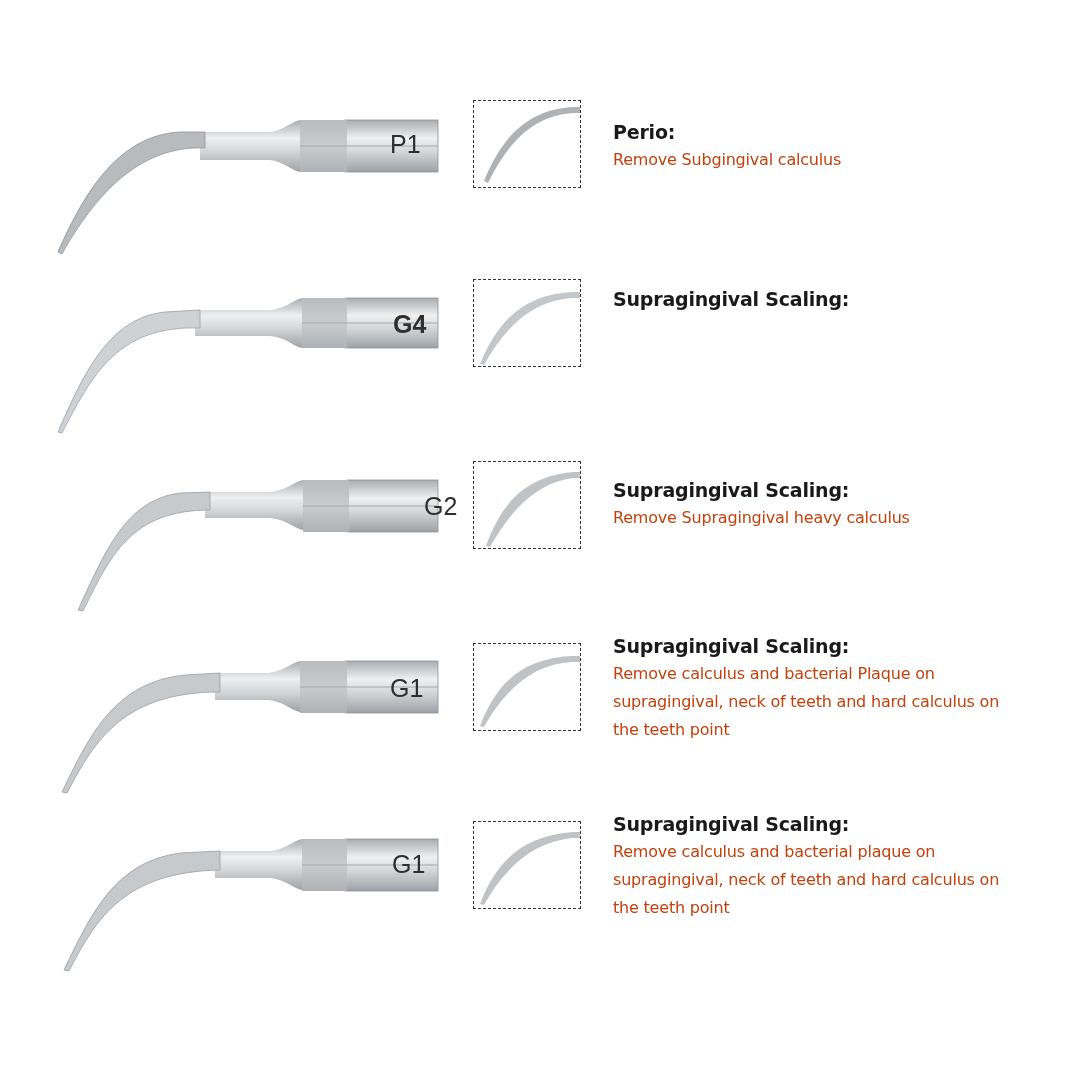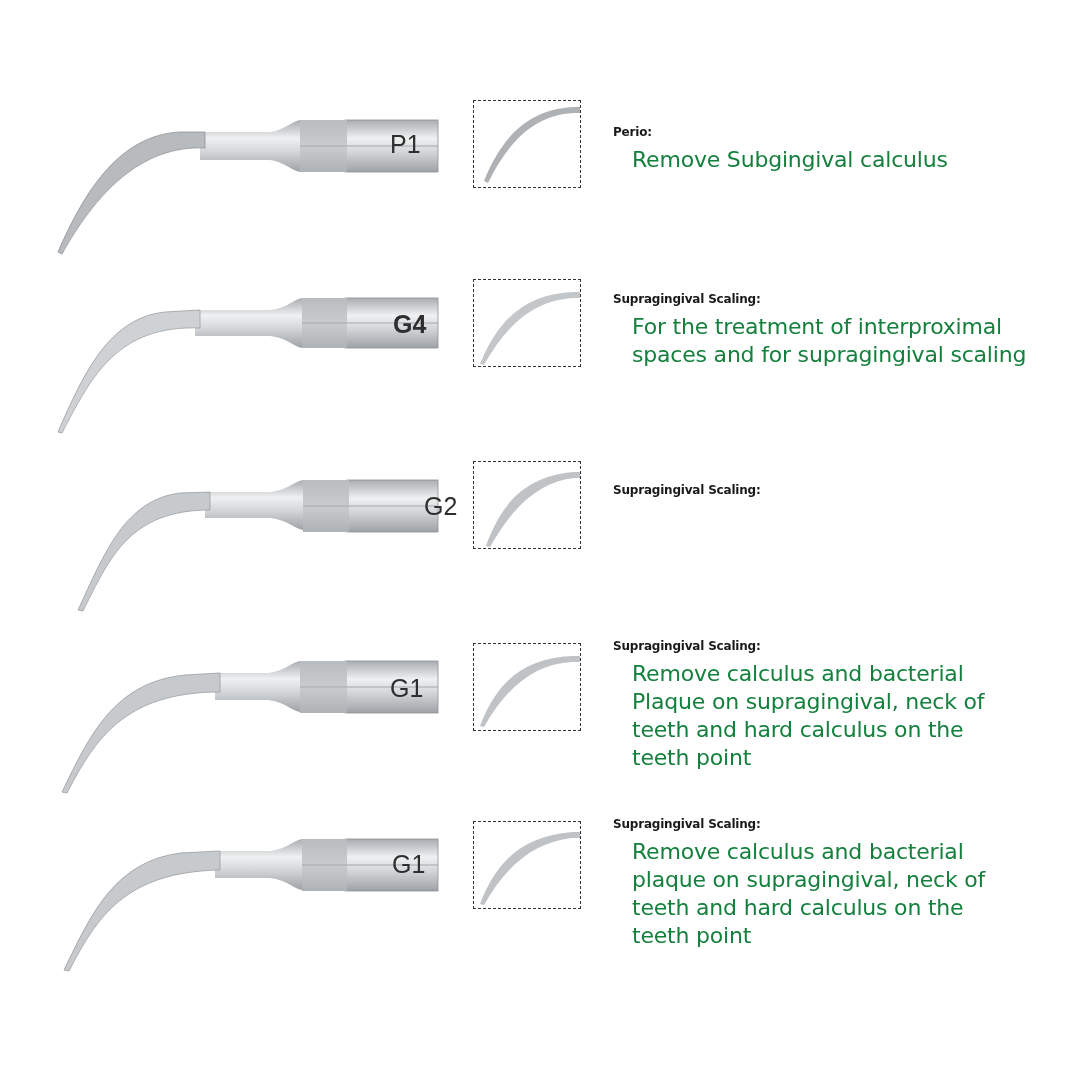--- a/index.html
+++ b/index.html
@@ -2,22 +2,22 @@
 <html><head>
 <meta charset="utf-8">
 <style>
   html, body { margin:0; padding:0; background:#ffffff; }
   body { width:1080px; height:1080px; position:relative; overflow:hidden; font-family:"Liberation Sans", sans-serif; }
   .tip-row { position:absolute; left:0; width:1080px; height:180px; }
   .tip-svg { position:absolute; left:0; top:0; }
   .tip-label { position:absolute; font-family:"Liberation Sans", sans-serif; font-size:25px; color:#2e2e2e; }
   .preview { position:absolute; left:473px; width:108px; height:88px; border:1.5px dashed #333; box-sizing:border-box; overflow:hidden; background:#fff; }
   .desc { position:absolute; left:613px; width:440px; font-family:"DejaVu Sans", sans-serif; color:#1a1a1a; }
-  .desc-title { font-weight:bold; font-size:12px; line-height:28px; letter-spacing:-0.2px; }
-  .desc-text { font-size:22px; line-height:28px; letter-spacing:-0.2px; color:#15803d;margin-left:19px; }
+  .desc-title { font-weight:bold; font-size:19px; line-height:28px; letter-spacing:-0.2px; }
+  .desc-text { font-size:16px; line-height:28px; letter-spacing:-0.2px; color:#c2410c; }
 </style>
 </head>
 <body>
 
 <div class="tip-row" style="top:90px;">
   <svg class="tip-svg" width="600" height="180" viewBox="0 0 600 180">
     <defs>
       <linearGradient id="shank" x1="0" y1="0" x2="0" y2="1">
         <stop offset="0" stop-color="#a9adb1"></stop>
           <stop offset="0.35" stop-color="#eef0f1"></stop>
@@ -60,40 +60,40 @@
     <path d="M200 40 L165 42 C110 48 85 100 58 162 L62 163 C92 105 118 55 200 58 Z" fill="#cfd2d5" stroke="#9a9ea2" stroke-width="0.8"></path>
   </svg>
   <div class="tip-label" style="left:393px; top:40px;font-weight:bold;">G4</div>
   <div class="preview" style="top:9px;">
     <svg width="108" height="88" viewBox="0 0 108 88">
       <path d="M6 84 C25 38 52 14 100 12 L108 12 L108 18 L100 18 C62 20 34 42 10 85 Z" fill="#c4c7ca"></path>
     </svg>
   </div>
   <div class="desc" style="top:15px;">
     <div class="desc-title">Supragingival Scaling:</div>
-    <div class="desc-text">For the treatment of interproximal spaces and for supragingival scaling</div>
   </div>
 </div>
 
 <div class="tip-row" style="top:452px;">
   <svg class="tip-svg" width="600" height="180" viewBox="0 0 600 180">
     <rect x="347" y="28" width="91" height="52" fill="url(#shank)" stroke="#8d9195" stroke-width="0.8"></rect>
     <rect x="303" y="28" width="46" height="52" fill="url(#hex)"></rect>
     <line x1="303" y1="54" x2="438" y2="54" stroke="#a4a8ab" stroke-width="1"></line>
     <path d="M303 28 C293 30 288 38 270 40 L205 40 L205 66 L270 66 C288 68 293 76 303 78 Z" fill="url(#shank)"></path>
     <path d="M210 40 L180 41 C125 48 105 100 78 158 L83 159 C110 105 130 58 210 58 Z" fill="#c7cacd" stroke="#9a9ea2" stroke-width="0.8"></path>
   </svg>
   <div class="tip-label" style="left:392px; top:40px;margin-left:32px;">G2</div>
   <div class="preview" style="top:9px;">
     <svg width="108" height="88" viewBox="0 0 108 88">
       <path d="M12 84 C28 40 52 14 100 10 L108 10 L108 16 L100 16 C64 20 38 46 16 85 Z" fill="#c0c3c6"></path>
     </svg>
   </div>
   <div class="desc" style="top:24px;">
     <div class="desc-title">Supragingival Scaling:</div>
+    <div class="desc-text">Remove Supragingival heavy calculus</div>
   </div>
 </div>
 
 <div class="tip-row" style="top:634px;">
   <svg class="tip-svg" width="600" height="180" viewBox="0 0 600 180">
     <rect x="345" y="27" width="93" height="52" fill="url(#shank)" stroke="#8d9195" stroke-width="0.8"></rect>
     <rect x="300" y="27" width="47" height="52" fill="url(#hex)"></rect>
     <line x1="300" y1="53" x2="438" y2="53" stroke="#a4a8ab" stroke-width="1"></line>
     <path d="M300 27 C290 29 285 37 268 39 L215 39 L215 66 L268 66 C285 68 290 76 300 78 Z" fill="url(#shank)"></path>
     <path d="M220 39 L185 41 C115 48 90 100 62 158 L67 159 C95 105 125 58 220 58 Z" fill="#c7cacd" stroke="#9a9ea2" stroke-width="0.8"></path>

